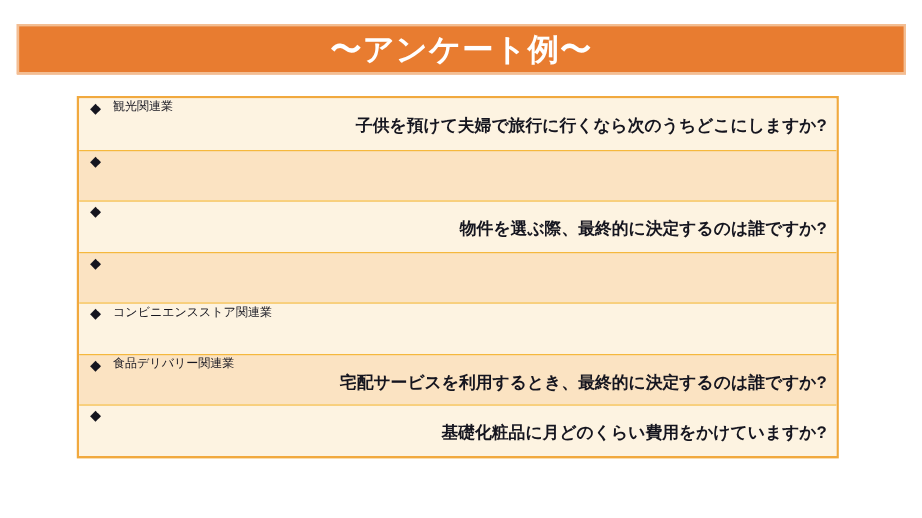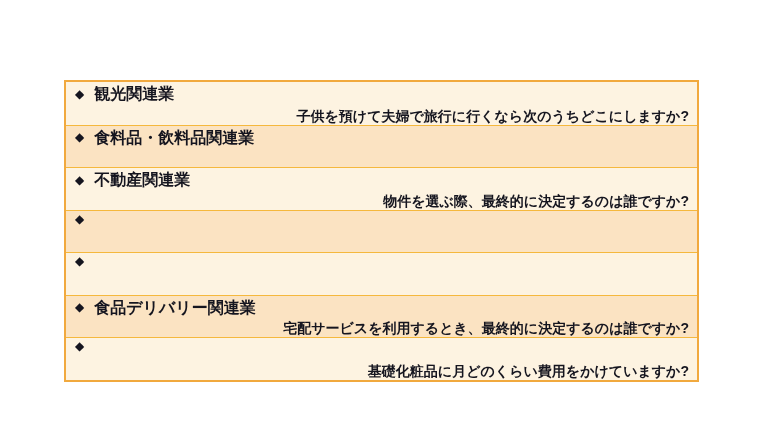--- a/index.html
+++ b/index.html
@@ -56,68 +56,70 @@
     align-items: center;
     padding-left: 9px;
     gap: 10px;
   }
   .bullet {
     font-size: 12px;
     line-height: 1;
     color: #15151f;
   }
   .industry-label {
-    font-size: 16px;
-    font-weight: bold;
+    font-size: 10px;
+    font-weight: normal;
     color: #15151f;
     line-height: 1.2;
   }
   .row-question {
     text-align: right;
     padding-right: 8px;
-    padding-bottom: 0;
+    padding-bottom: 12px;
     font-size: 14px;
     font-weight: bold;
     color: #15151f;
     line-height: 1.2;
   }
 </style>
 </head>
 <body>
 
 <div class="slide">
+  <div class="banner" style="background: rgb(232, 124, 48);">
+    <span class="banner-title" style="color: rgb(255, 255, 255);">〜アンケート例〜</span>
+  </div>
   <div class="survey-table" id="survey-table" style="border: 2px solid rgb(241, 169, 62);">
       <div class="survey-row" style="background: rgb(253, 243, 225);">
         <div class="row-head">
           <span class="bullet">◆</span>
           <span class="industry-label">観光関連業</span>
         </div>
         <div class="row-question">子供を預けて夫婦で旅行に行くなら次のうちどこにしますか?</div>
       </div>
       <div class="survey-row" style="background: rgb(251, 227, 194);">
         <div class="row-head">
           <span class="bullet">◆</span>
-          <span class="industry-label">食料品・飲料品関連業</span>
         </div>
       </div>
       <div class="survey-row" style="background: rgb(253, 243, 225);">
         <div class="row-head">
           <span class="bullet">◆</span>
-          <span class="industry-label">不動産関連業</span>
         </div>
         <div class="row-question">物件を選ぶ際、最終的に決定するのは誰ですか?</div>
       </div>
       <div class="survey-row" style="background: rgb(251, 227, 194);">
         <div class="row-head">
           <span class="bullet">◆</span>
         </div>
       </div>
       <div class="survey-row" style="background: rgb(253, 243, 225);">
         <div class="row-head">
           <span class="bullet">◆</span>
+          <span class="industry-label">コンビニエンスストア関連業</span>
         </div>
       </div>
       <div class="survey-row" style="background: rgb(251, 227, 194);">
         <div class="row-head">
           <span class="bullet">◆</span>
           <span class="industry-label">食品デリバリー関連業</span>
         </div>
         <div class="row-question">宅配サービスを利用するとき、最終的に決定するのは誰ですか?</div>
       </div>
       <div class="survey-row" style="background: rgb(253, 243, 225);">

